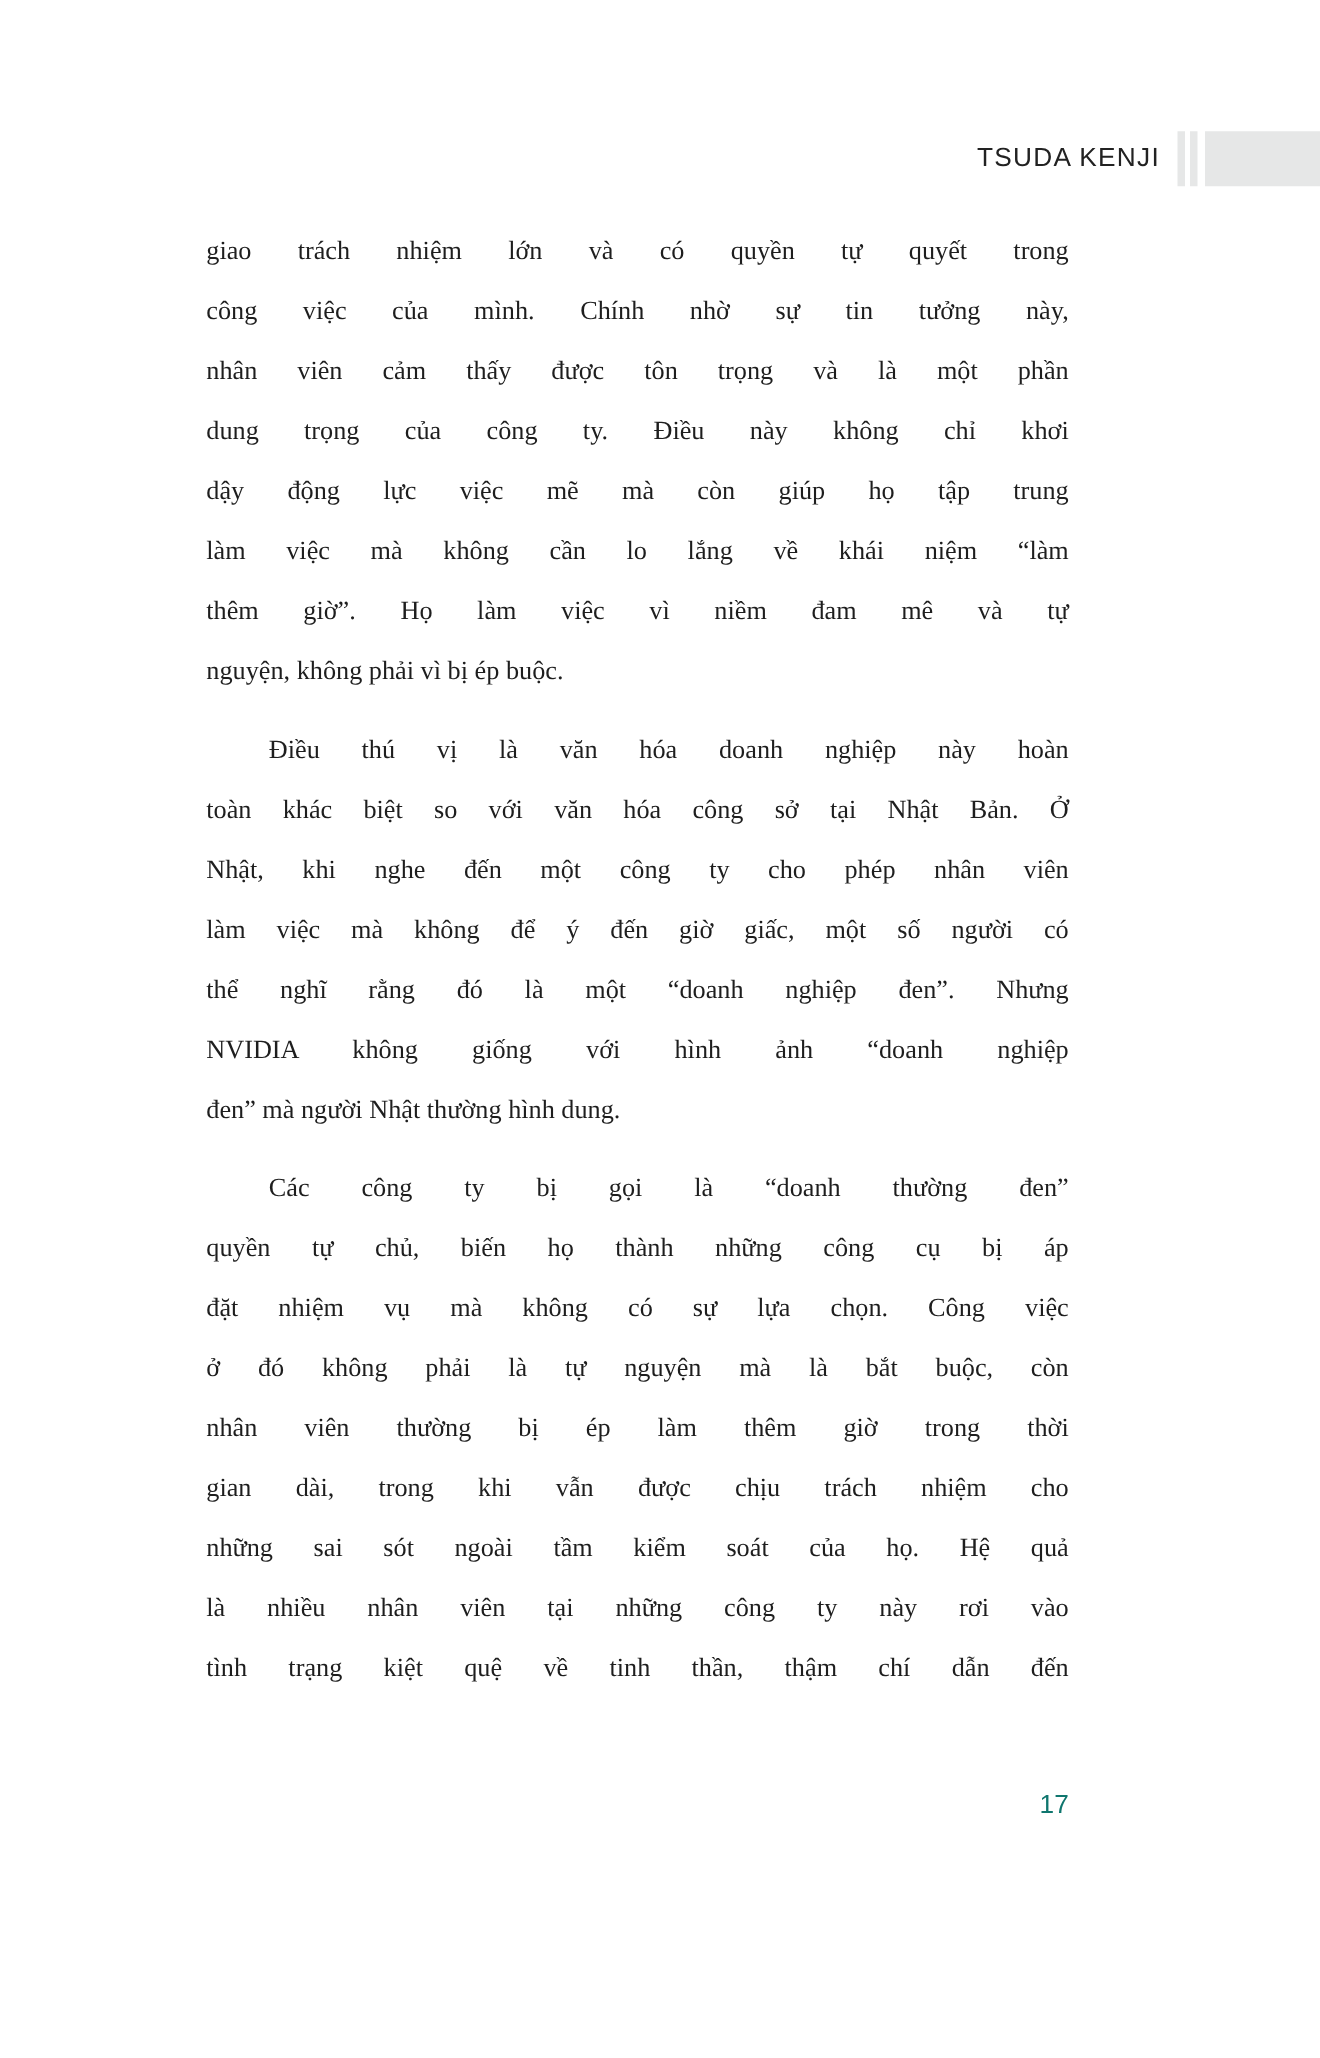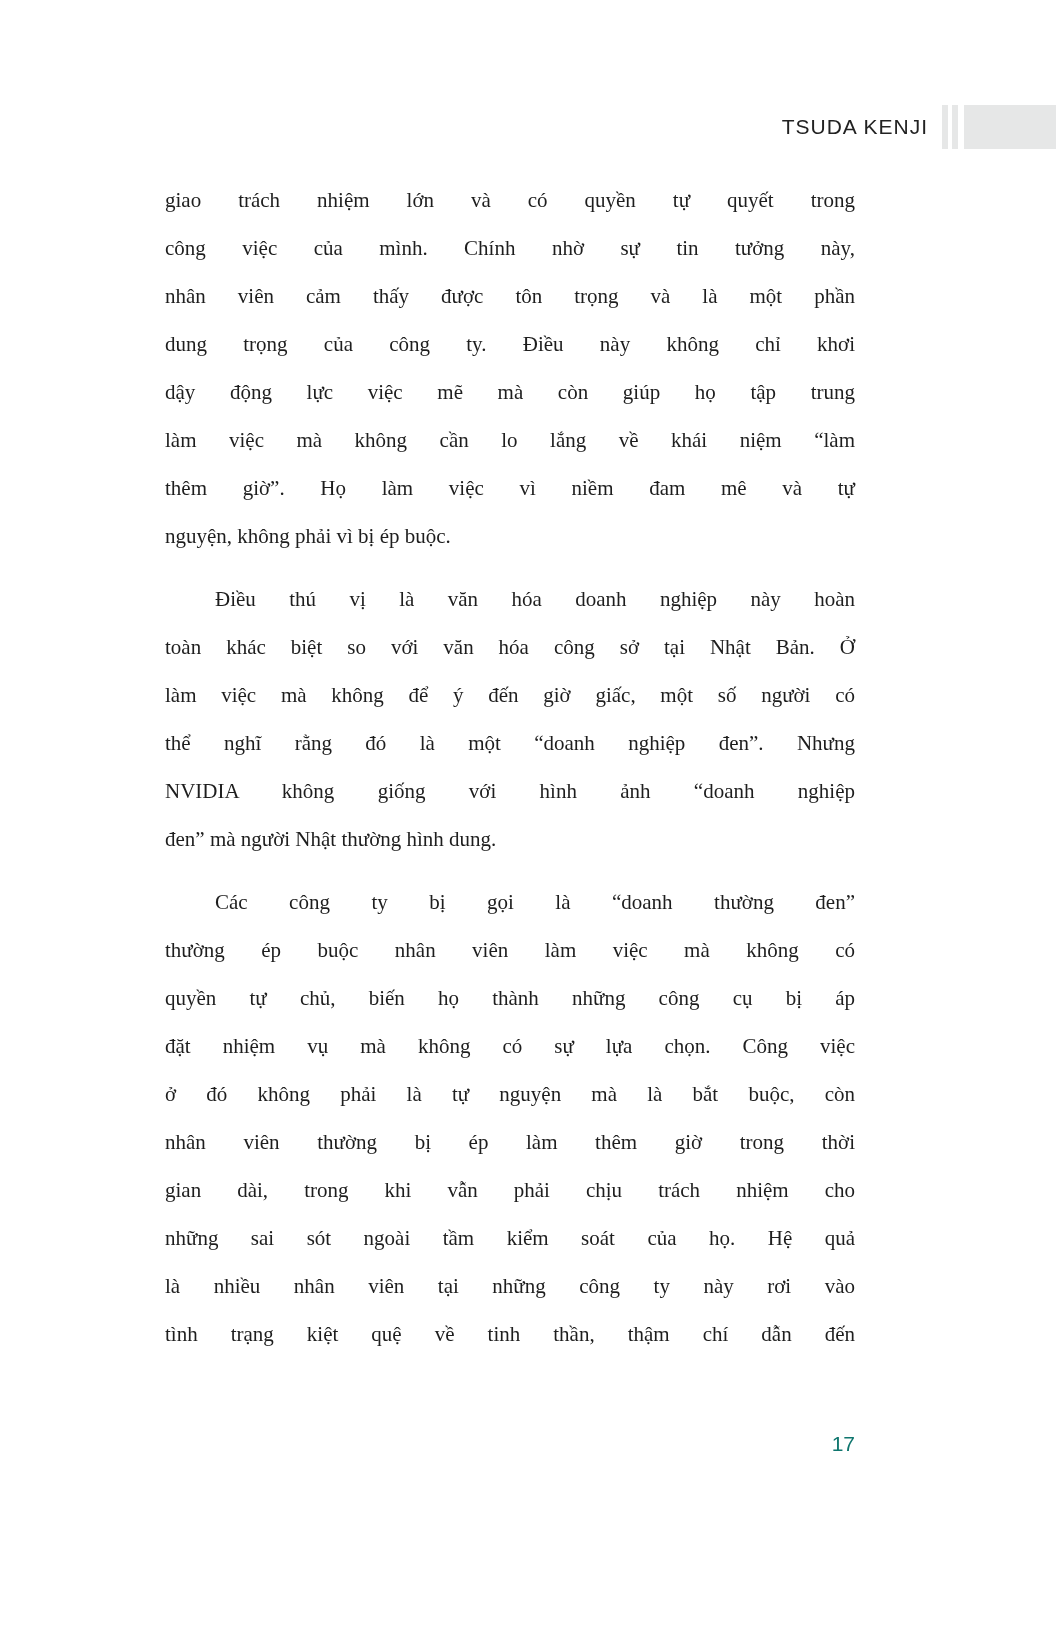--- a/index.html
+++ b/index.html
@@ -97,32 +97,32 @@
     <span class="line">nhân viên cảm thấy được tôn trọng và là một phần</span>
     <span class="line">dung trọng của công ty. Điều này không chỉ khơi</span>
     <span class="line">dậy động lực việc mẽ mà còn giúp họ tập trung</span>
     <span class="line">làm việc mà không cần lo lắng về khái niệm “làm</span>
     <span class="line">thêm giờ”. Họ làm việc vì niềm đam mê và tự</span>
     <span class="line last">nguyện, không phải vì bị ép buộc.</span>
   </p>
   <p class="para">
     <span class="line indent">Điều thú vị là văn hóa doanh nghiệp này hoàn</span>
     <span class="line">toàn khác biệt so với văn hóa công sở tại Nhật Bản. Ở</span>
+    <span class="line">Nhật, khi nghe đến một công ty cho phép nhân viên</span>
     <span class="line">làm việc mà không để ý đến giờ giấc, một số người có</span>
     <span class="line">thể nghĩ rằng đó là một “doanh nghiệp đen”. Nhưng</span>
     <span class="line">NVIDIA không giống với hình ảnh “doanh nghiệp</span>
     <span class="line last">đen” mà người Nhật thường hình dung.</span>
   </p>
   <p class="para">
     <span class="line indent">Các công ty bị gọi là “doanh thường đen”</span>
-    <span class="line">thường ép buộc nhân viên làm việc mà không có</span>
     <span class="line">quyền tự chủ, biến họ thành những công cụ bị áp</span>
     <span class="line">đặt nhiệm vụ mà không có sự lựa chọn. Công việc</span>
     <span class="line">ở đó không phải là tự nguyện mà là bắt buộc, còn</span>
     <span class="line">nhân viên thường bị ép làm thêm giờ trong thời</span>
-    <span class="line">gian dài, trong khi vẫn phải chịu trách nhiệm cho</span>
+    <span class="line">gian dài, trong khi vẫn được chịu trách nhiệm cho</span>
     <span class="line">những sai sót ngoài tầm kiểm soát của họ. Hệ quả</span>
     <span class="line">là nhiều nhân viên tại những công ty này rơi vào</span>
     <span class="line">tình trạng kiệt quệ về tinh thần, thậm chí dẫn đến</span>
   </p>
 </main>
 
 <footer class="folio">17</footer>
 
 </body></html>

